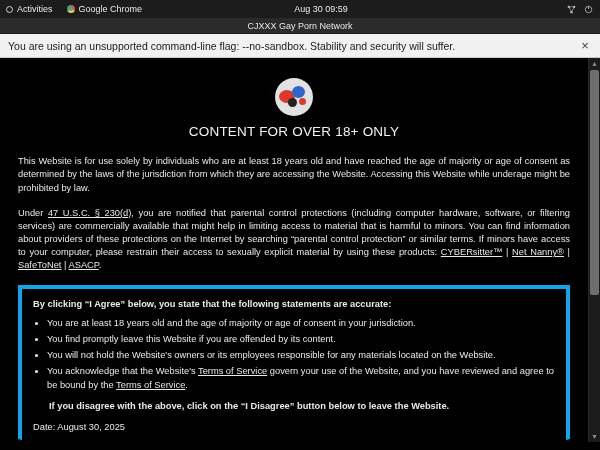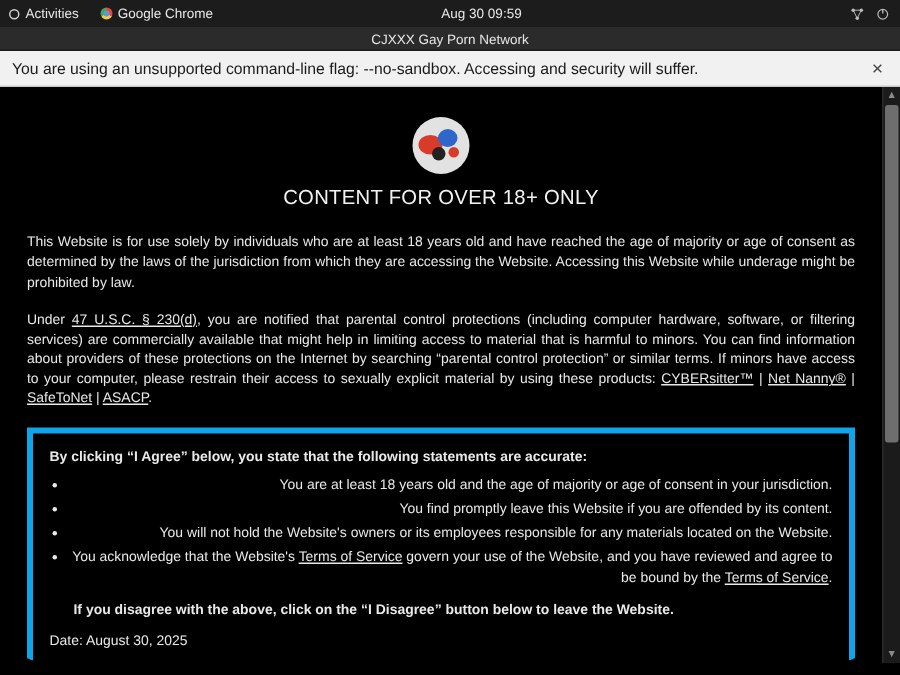--- a/index.html
+++ b/index.html
@@ -130,21 +130,21 @@
   p.para { margin-bottom: 12px; text-align: justify; }
   a { color: #e9e9e9; text-decoration: underline; }
 
   .agreebox {
     border: 4px solid #0ea5e9;
     padding: 9px 11px 10px 11px;
     margin-top: 4px;
     font-size: 9.3px;
   }
   .agreebox .lead { font-weight: bold; margin-bottom: 6px; }
-  .agreebox ul { margin: 0 0 8px 14px; text-align: right; }
+  .agreebox ul { margin: 0 0 8px 14px; }
   .agreebox li { margin-bottom: 3px; list-style: disc; }
   .agreebox .disagree-line { font-weight: bold; margin-bottom: 8px; padding-left: 16px; }
   .agreebox .date { }
 
   
   .scrollbar {
     width: 12px;
     background: #1b1b1b;
     border-left: 1px solid #2a2a2a;
     position: relative;
@@ -195,21 +195,21 @@
   </div>
 </div>
 
 <div class="window">
 
   <div class="titlebar">
     <span>CJXXX Gay Porn Network</span>
   </div>
 
   <div class="infobar">
-    <span class="infobar-text">You are using an unsupported command-line flag: --no-sandbox. Accessing and security will suffer.</span>
+    <span class="infobar-text">You are using an unsupported command-line flag: --no-sandbox. Stability and security will suffer.</span>
     <span class="infobar-close">×</span>
   </div>
 
   <div class="page-wrap">
     <div class="page">
 
       <div class="logo">
         <span class="blob1"></span>
         <span class="blob2"></span>
         <span class="blob3"></span>

